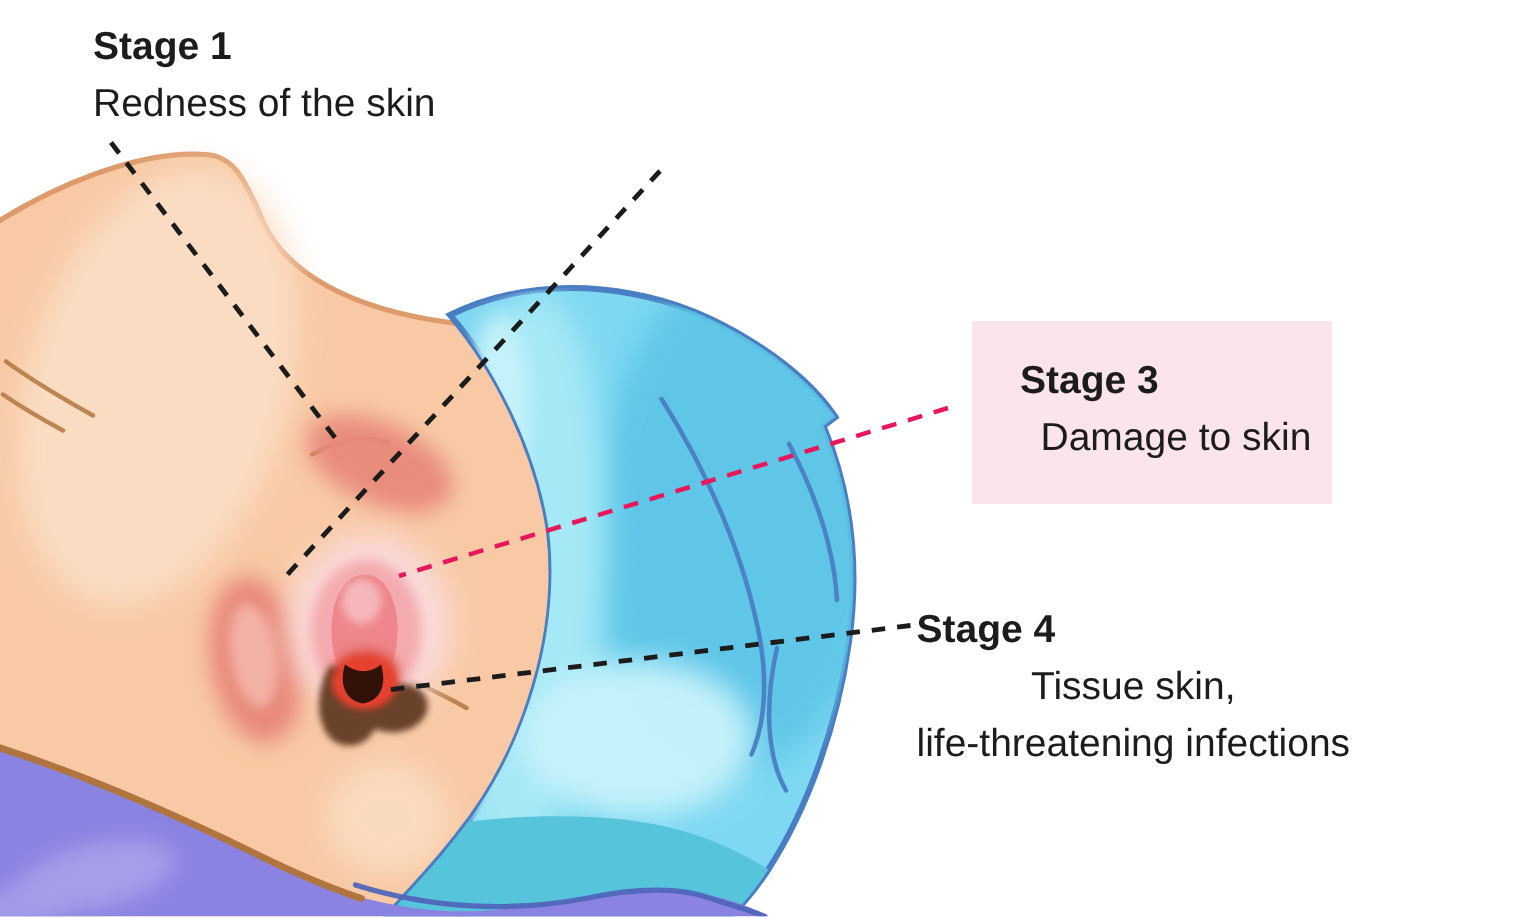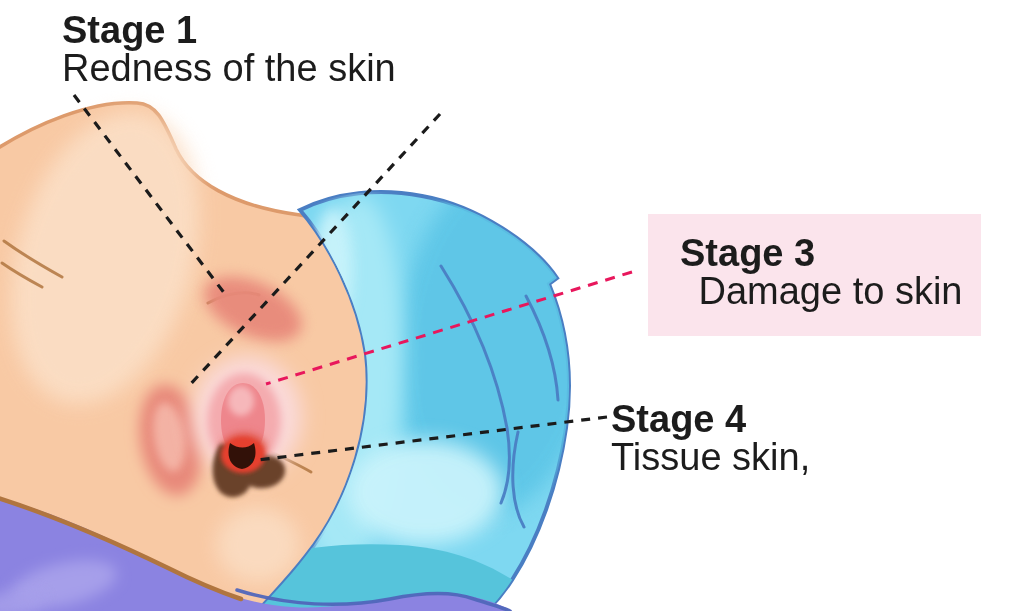--- a/index.html
+++ b/index.html
@@ -43,26 +43,26 @@
   .f-bllightest{fill:var(--blanket-lightest);}
   .f-teal{fill:var(--blanket-teal);}
   .s-fold{stroke:var(--blanket-outline); stroke-width:3px; fill:none; stroke-linecap:round; opacity:.95;}
   .f-bed{fill:var(--bed);}
   .f-bed-light{fill:var(--bed-light);}
   .s-bed-edge{stroke:var(--bed-outline); stroke-width:3.5px; fill:none; stroke-linecap:round; opacity:.95;}
   .s-body-edge{stroke:var(--skin-crease); stroke-width:4.5px; fill:none; stroke-linecap:round;}
   .s-lead-dark{stroke:var(--line-dark); stroke-width:3.2px; fill:none; stroke-dasharray:9 8;}
   .s-lead-pink{stroke:var(--line-pink); stroke-width:3px; fill:none; stroke-dasharray:10 8;}
   
-  .stage-label{position:absolute; font-size:38px; line-height:38px; white-space:nowrap;}
+  .stage-label{position:absolute; font-size:26px; line-height:38px; white-space:nowrap;}
   .stage-title{font-weight:bold;}
   .stage-desc{font-weight:normal;text-align:center;}
   #label-stage1{left:62px; top:11px;}
   #label-stage2{left:455px; top:89px;}
-  #label-stage3{left:648px; top:214px; width:333px; height:122px;
+  #label-stage3{left:648px; top:214px; width:240px; height:122px;
                 background:var(--box-bg); padding:20px 0 0 32px;}
   #label-stage4{left:611px; top:400px;}
 </style>
 </head>
 <body>
 
 <div id="stage-canvas">
 
   <svg id="illustration" viewBox="0 0 1024 611" xmlns="http://www.w3.org/2000/svg">
     <defs>
@@ -161,15 +161,16 @@
 
 
   <div class="stage-label" id="label-stage3">
     <div class="stage-title">Stage 3</div>
     <div class="stage-desc">Damage to skin</div>
   </div>
 
   <div class="stage-label" id="label-stage4">
     <div class="stage-title">Stage 4</div>
     <div class="stage-desc">Tissue skin,</div>
+    <div class="stage-desc">life-threatening infections</div>
   </div>
 
 </div>
 
 </body></html>

